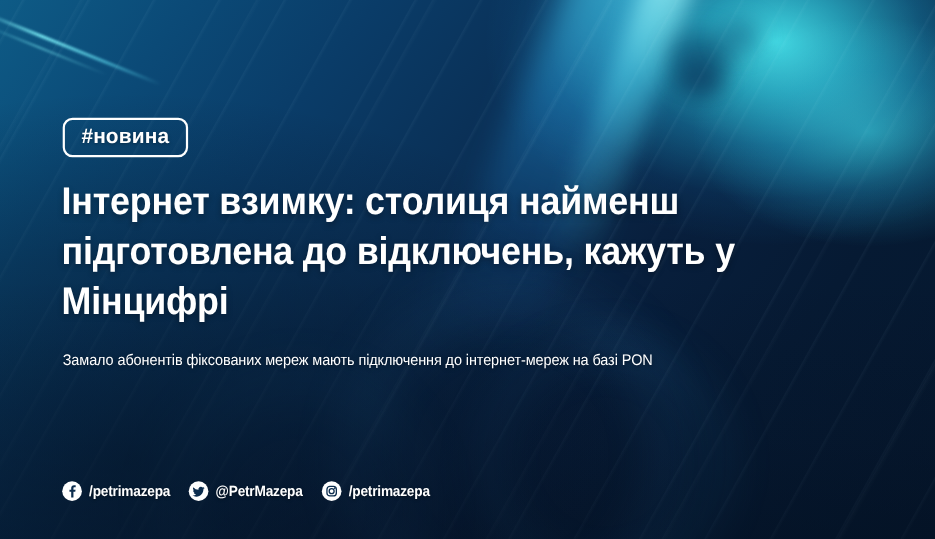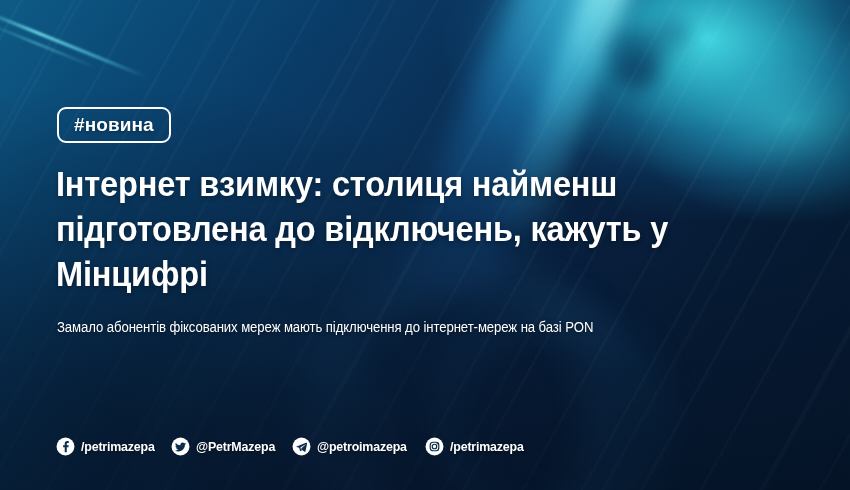--- a/index.html
+++ b/index.html
@@ -355,29 +355,20 @@
       <div class="social-item">
         <span class="social-icon">
           <svg viewBox="0 0 24 24" aria-hidden="true">
             <circle cx="12" cy="12" r="11.3" fill="#ffffff"></circle>
             <path fill="#0c2d4e" d="M19 8.3c-.52.23-1.07.39-1.65.46.59-.36 1.05-.92 1.26-1.59-.55.33-1.17.57-1.82.7a2.87 2.87 0 0 0-4.89 2.62 8.15 8.15 0 0 1-5.92-3 2.87 2.87 0 0 0 .89 3.83c-.47-.02-.91-.15-1.3-.36v.04c0 1.39.99 2.55 2.3 2.81-.24.07-.5.1-.76.1-.19 0-.37-.02-.55-.05a2.88 2.88 0 0 0 2.68 1.99 5.76 5.76 0 0 1-4.25 1.19 8.12 8.12 0 0 0 4.4 1.29c5.28 0 8.17-4.37 8.17-8.16v-.37A5.8 5.8 0 0 0 19 8.3z"></path>
           </svg>
         </span>
         <span class="social-handle">@PetrMazepa</span>
       </div>
 
-      <div class="social-item">
-        <span class="social-icon">
-          <svg viewBox="0 0 24 24" aria-hidden="true">
-            <circle cx="12" cy="12" r="11.3" fill="#ffffff"></circle>
-            <path fill="#0c2d4e" d="M18.3 7.1 5.9 11.9c-.67.27-.66.64-.12.8l3.18.99 1.23 3.77c.15.41.27.57.55.57.28 0 .4-.13.55-.28l1.5-1.46 3.12 2.3c.57.32.98.15 1.12-.53l2.03-9.56c.2-.83-.32-1.21-.86-.97zm-7.69 6.17 6.6-4.16c.3-.18.57-.08.35.12l-5.66 5.1-.22 2.35z"></path>
-          </svg>
-        </span>
-        <span class="social-handle">@petroimazepa</span>
-      </div>
 
       <div class="social-item">
         <span class="social-icon">
           <svg viewBox="0 0 24 24" aria-hidden="true">
             <circle cx="12" cy="12" r="11.3" fill="#ffffff"></circle>
             <rect x="6.6" y="6.6" width="10.8" height="10.8" rx="3.4" fill="none" stroke="#0c2d4e" stroke-width="1.5"></rect>
             <circle cx="12" cy="12" r="2.85" fill="none" stroke="#0c2d4e" stroke-width="1.5"></circle>
             <circle cx="15.45" cy="8.6" r="0.95" fill="#0c2d4e"></circle>
           </svg>
         </span>

